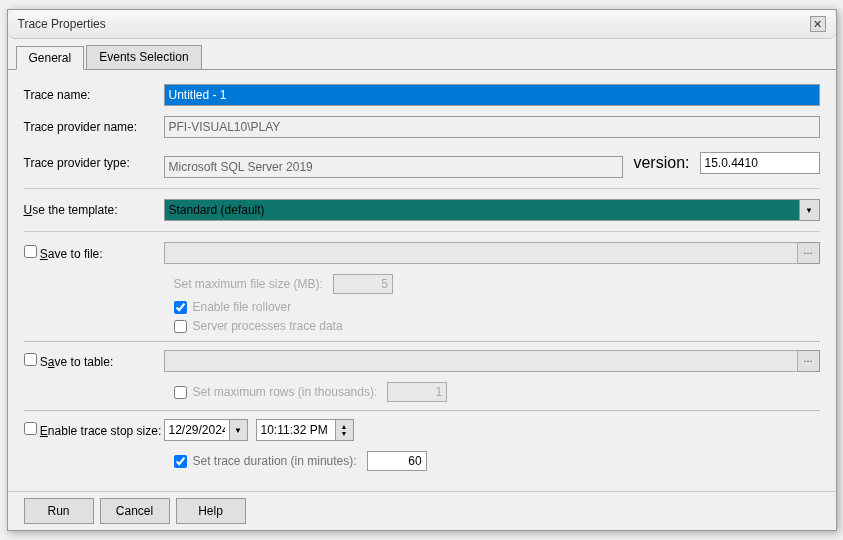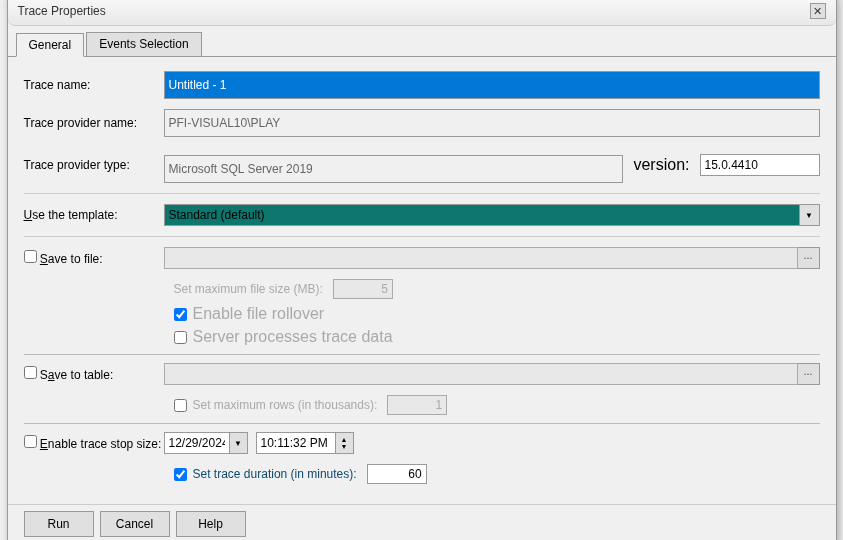--- a/index.html
+++ b/index.html
@@ -82,21 +82,21 @@
       width: 140px;
       color: #000;
       font-size: 12px;
       flex-shrink: 0;
     }
     .form-label u {
       text-decoration: underline;
     }
     .form-input {
       flex: 1;
-      height: 28px;
+      height: 22px;
       border: 1px solid #999;
       background: #fff;
       padding: 10px 4px;
       font-size: 12px;
       font-family: inherit;
       color: #000;
     }
     .form-input.selected {
       background: #0078d7;
       color: #fff;
@@ -153,21 +153,21 @@
       justify-content: center;
       cursor: pointer;
       font-size: 8px;
     }
     .separator {
       border: none;
       border-top: 1px solid #ccc;
       margin: 10px 0;
     }
     .checkbox-label {
-      font-size: 16px;
+      font-size: 12px;
       color: #000;
       flex-shrink: 0;
     }
     .checkbox-label.disabled {
       color: #aaa;
     }
     .file-input-container {
       flex: 1;
       display: flex;
       align-items: center;
@@ -434,21 +434,21 @@
         <div class="time-arrow">
           <span>▲</span>
           <span>▼</span>
         </div>
       </div>
     </div>
 
     <div class="sub-section">
       <div class="sub-row">
         <input type="checkbox" id="chk-duration" checked="" style="margin-right: 6px;">
-        <label for="chk-duration" class="sub-label" style="color:#0c4a6e; width:auto; margin-right: 10px;">
+        <label for="chk-duration" class="sub-label" style="color:#737373; width:auto; margin-right: 10px;">
           <span>Set trace duration (in minutes):</span>
         </label>
         <input type="text" class="sub-input enabled" value="60" style="">
       </div>
     </div>
 
   </div>
 
   <div class="bottom-bar">
     <button class="btn">Run</button>

